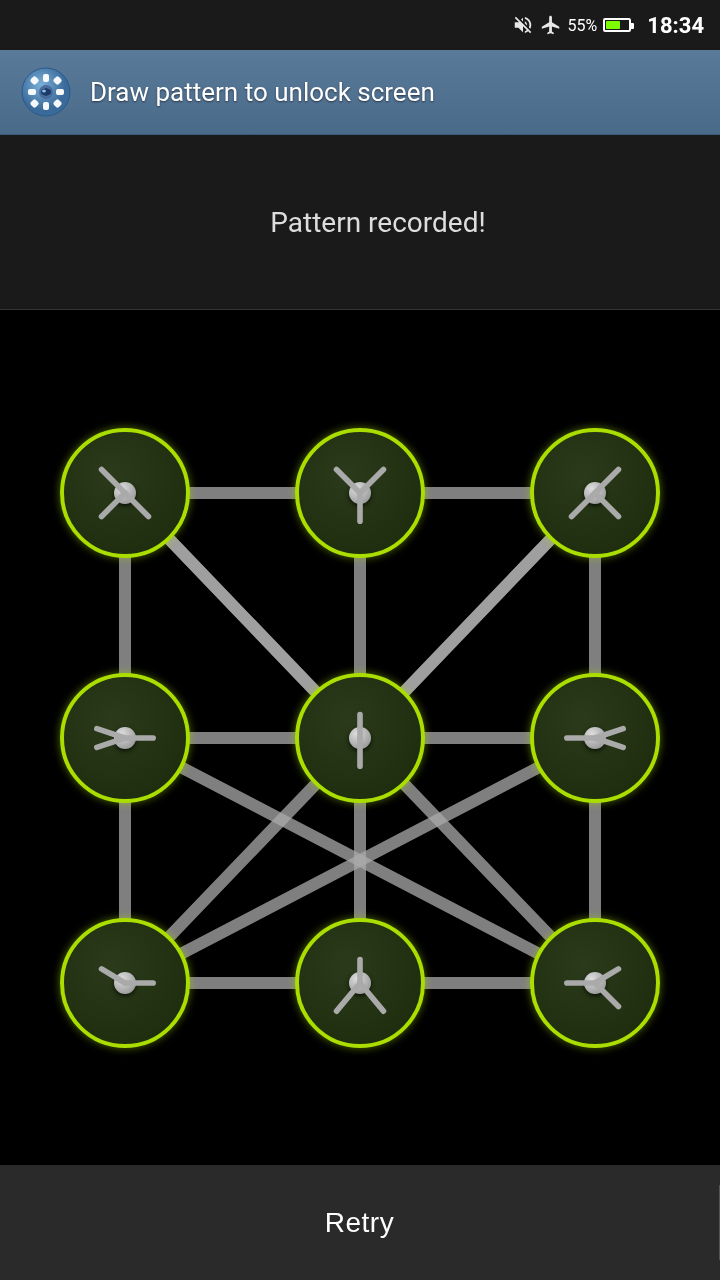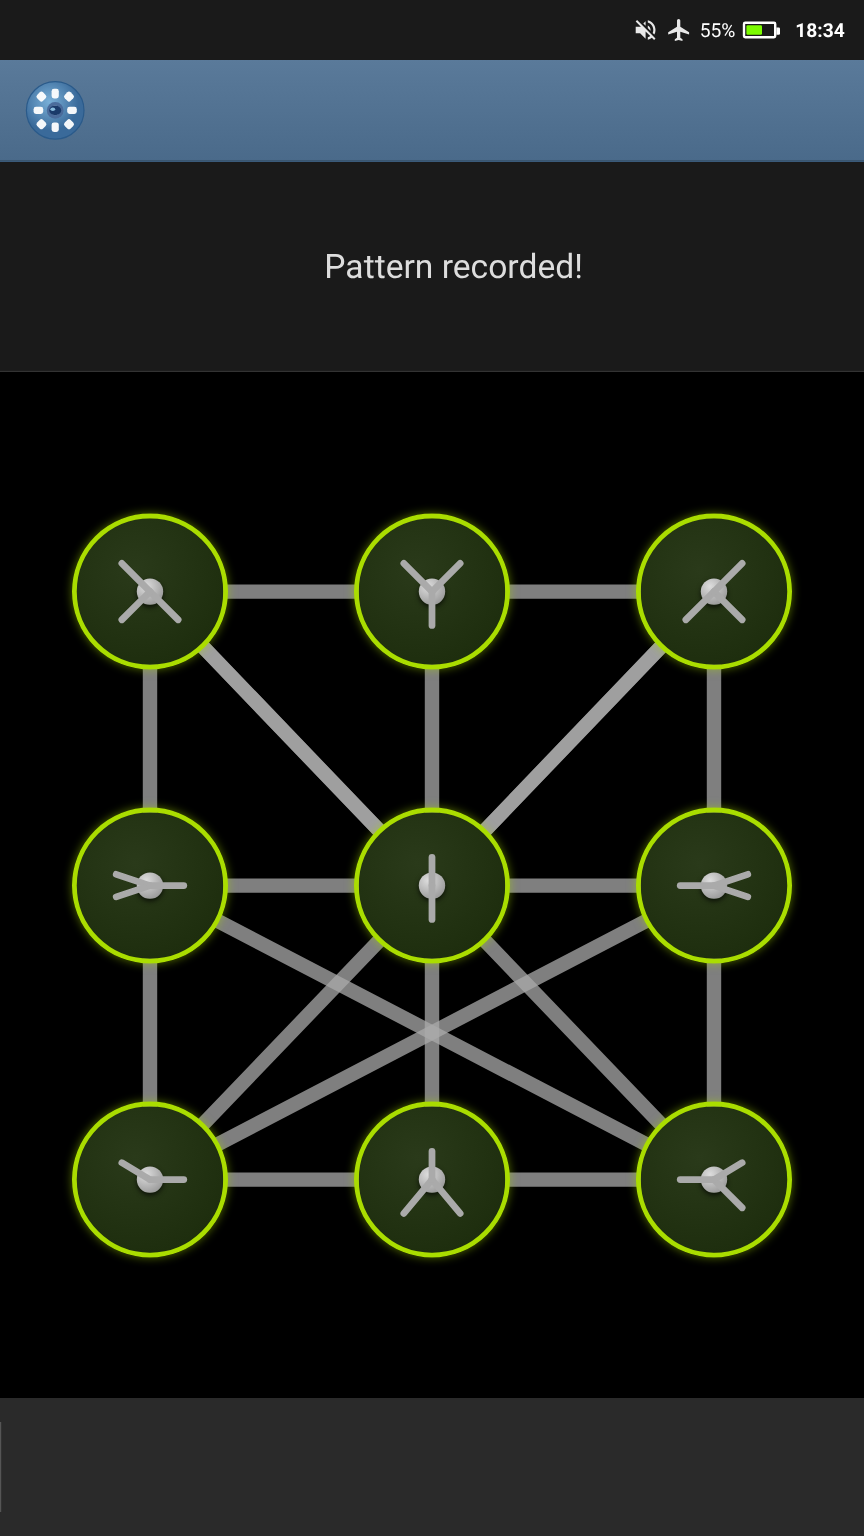--- a/index.html
+++ b/index.html
@@ -18,21 +18,21 @@
       height: 50px;
       background: #1a1a1a;
       display: flex;
       align-items: center;
       justify-content: flex-end;
       padding: 14px 16px;
       position: relative;
     }
     #status-bar .time {
       color: #fff;
-      font-size: 16px;
+      font-size: 22px;
       font-weight: bold;
       margin-left: 10px;
     }
     #status-bar .icons {
       display: flex;
       align-items: center;
       gap: 6px;
       color: #fff;
       font-size: 16px;
     }
@@ -234,20 +234,21 @@
       <rect x="36" y="23" width="8" height="6" rx="2" fill="#fff"></rect>
       <rect x="11" y="11" width="7" height="7" rx="2" fill="#fff" transform="rotate(45 14.5 14.5)"></rect>
       <rect x="34" y="11" width="7" height="7" rx="2" fill="#fff" transform="rotate(45 37.5 14.5)"></rect>
       <rect x="11" y="34" width="7" height="7" rx="2" fill="#fff" transform="rotate(45 14.5 37.5)"></rect>
       <rect x="34" y="34" width="7" height="7" rx="2" fill="#fff" transform="rotate(45 37.5 37.5)"></rect>
     </g>
 
     <ellipse cx="26" cy="26" rx="5" ry="4" fill="#1a3a6a"></ellipse>
     <ellipse cx="24" cy="25" rx="2" ry="1.5" fill="#88bbdd"></ellipse>
   </svg>
+  <span class="title-text">Draw pattern to unlock screen</span>
 </div>
 
 <div id="message-area">
   <span class="message-text">Pattern recorded!</span>
 </div>
 
 <div id="pattern-area">
   <div id="pattern-grid">
 
     <svg id="pattern-lines" viewBox="0 0 620 640">
@@ -370,14 +371,15 @@
         <line x1="65" y1="65" x2="90" y2="90" stroke="#aaa" stroke-width="6" stroke-linecap="round"></line>
         <line x1="65" y1="65" x2="35" y2="65" stroke="#aaa" stroke-width="6" stroke-linecap="round"></line>
       </svg>
       <div class="node-dot"></div>
     </div>
 
   </div>
 </div>
 
 <div id="bottom-bar">
+  <button class="bottom-btn">Retry</button>
   <div class="btn-divider"></div>
 </div>
 
 </body></html>

